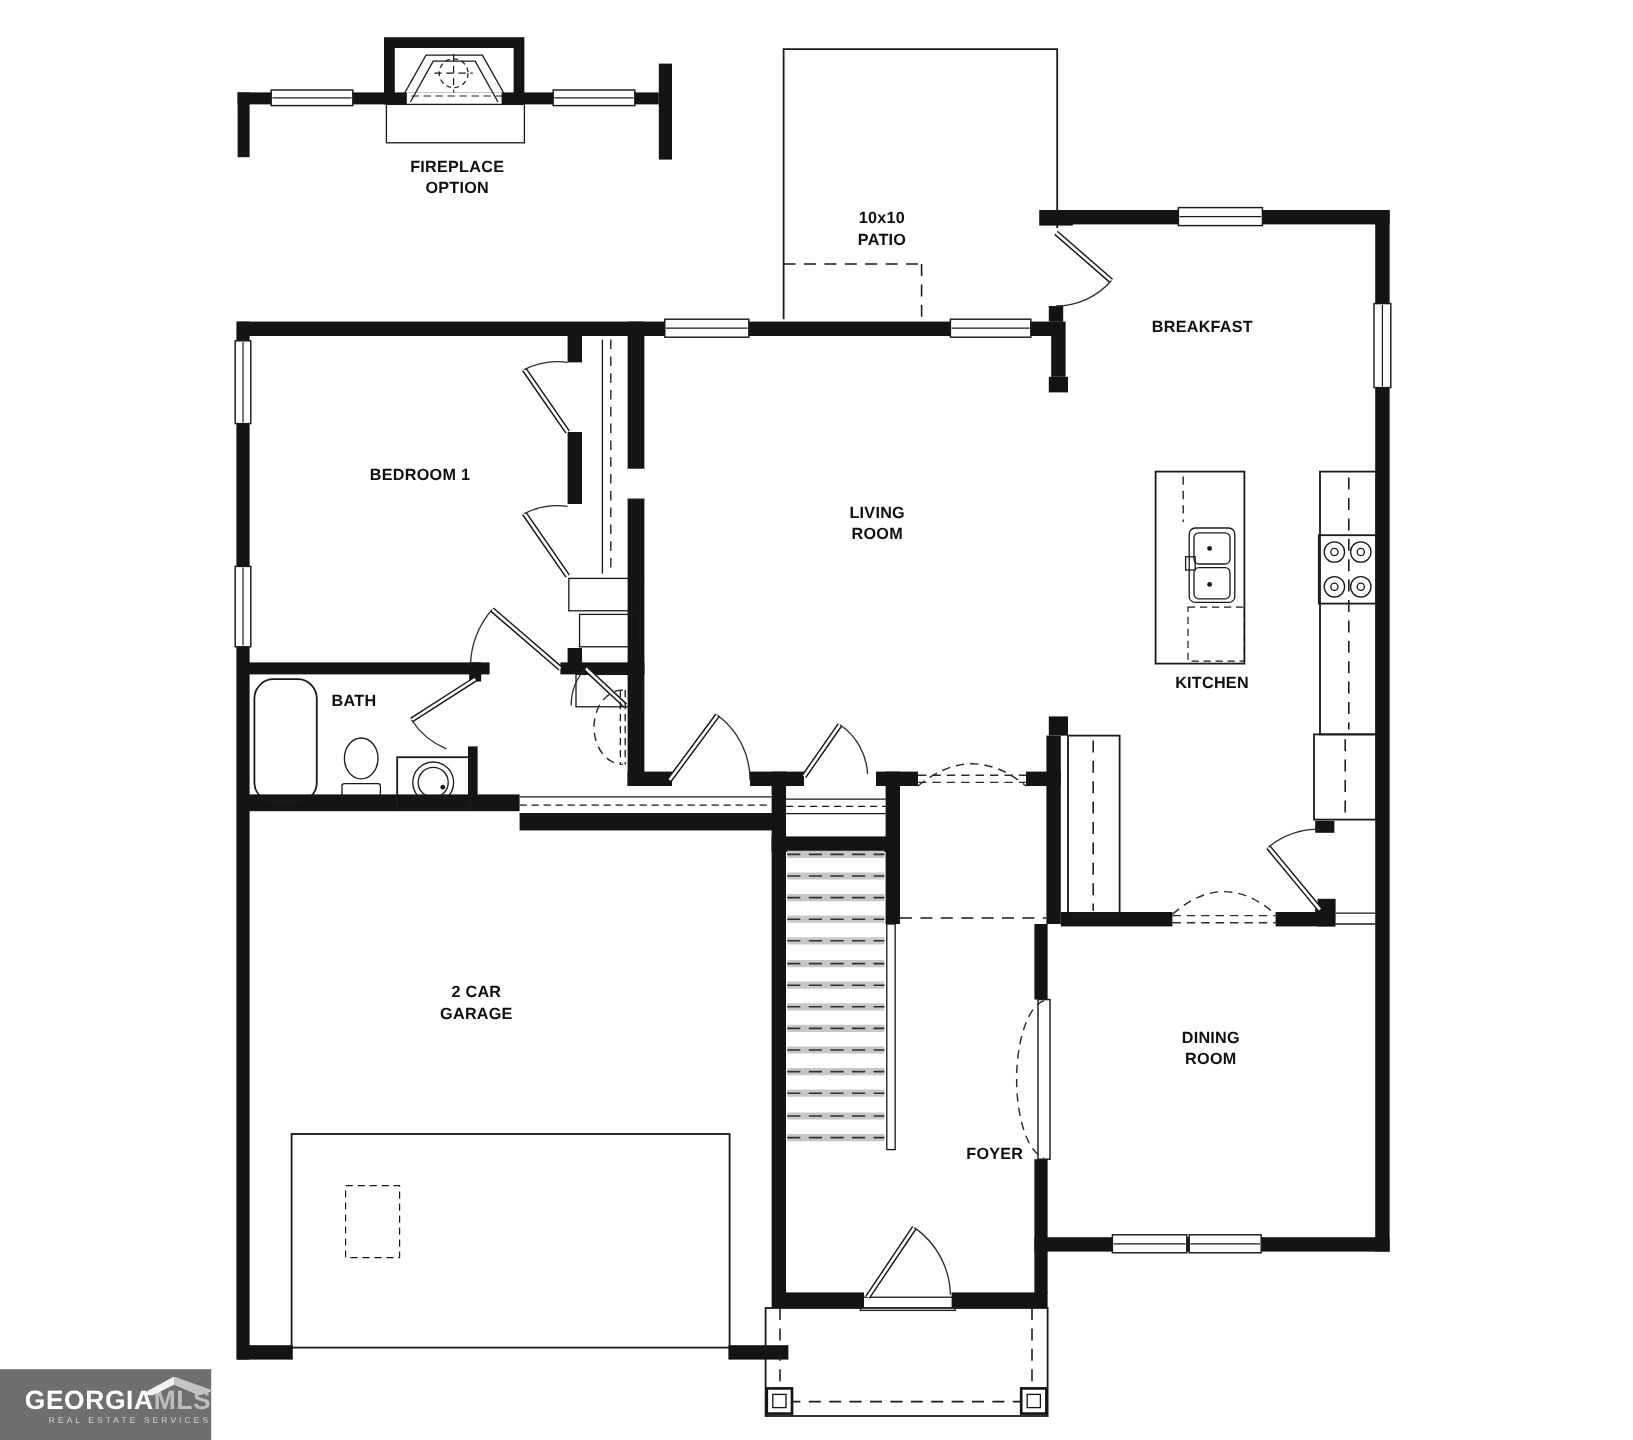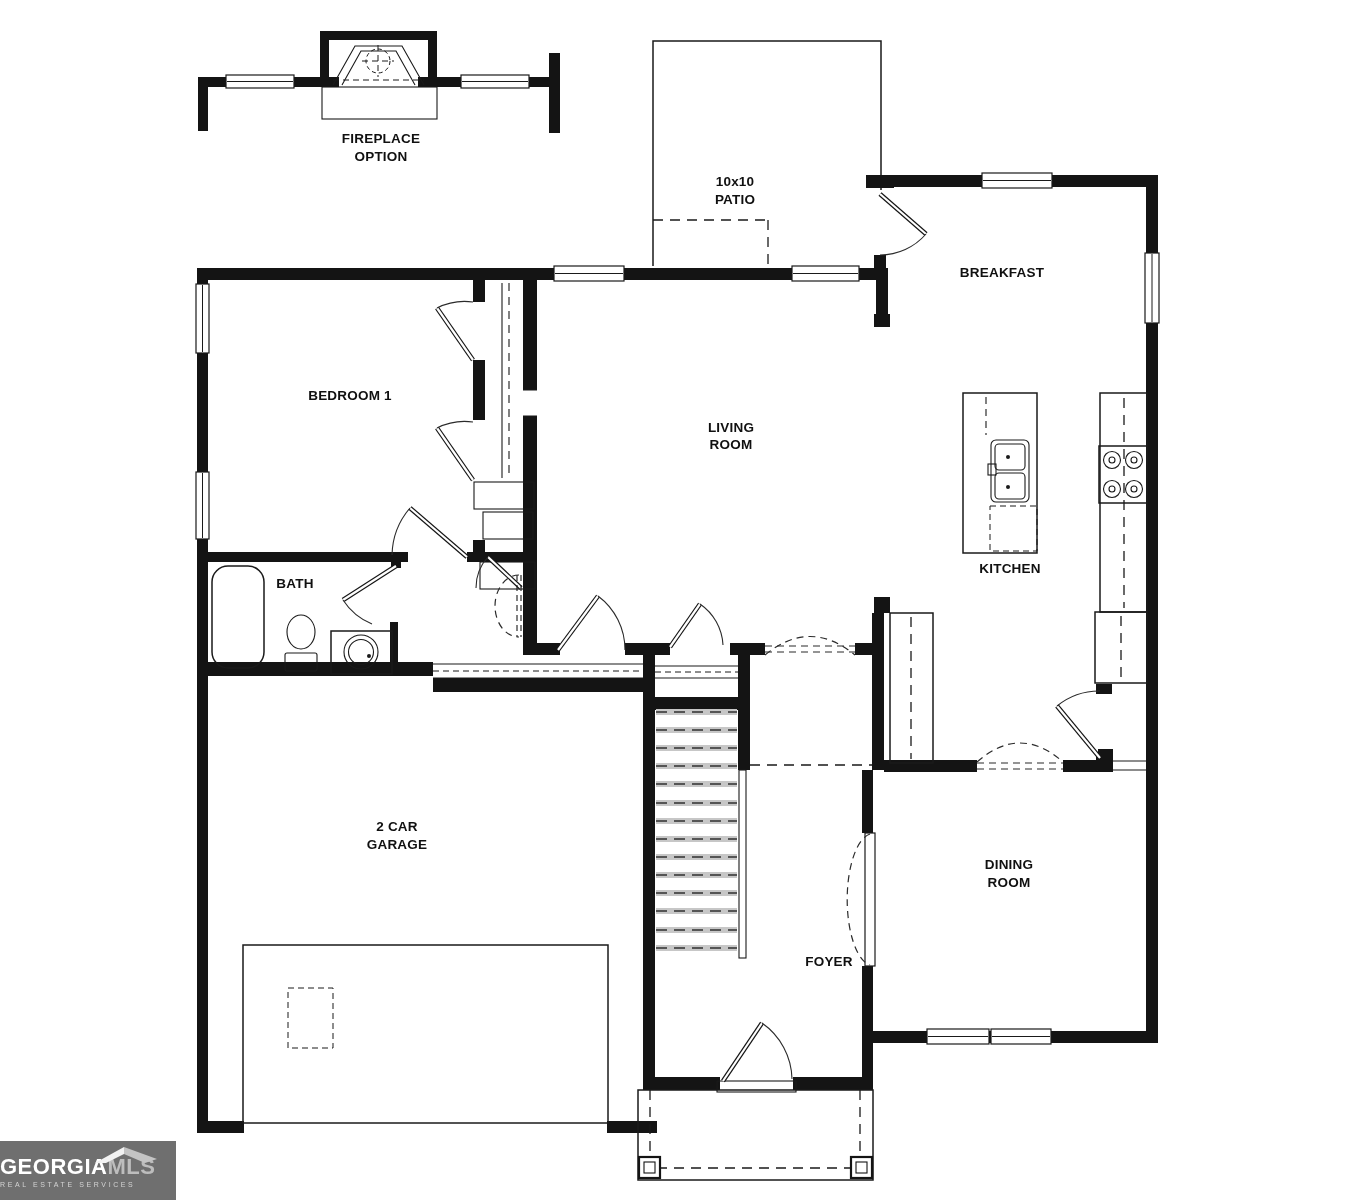--- a/index.html
+++ b/index.html
@@ -17,21 +17,21 @@
   .leafB{stroke:#161616;stroke-width:4.6;fill:none;}
   .leafW{stroke:#ffffff;stroke-width:2.2;fill:none;}
   .arc{fill:none;stroke:#2b2b2b;stroke-width:1.1;}
   .arcd{fill:none;stroke:#2b2b2b;stroke-width:1.2;stroke-dasharray:7 5;}
   .tread-g{fill:none;stroke:#c7c7c7;stroke-width:6;}
   .tread-d{fill:none;stroke:#303030;stroke-width:1.3;stroke-dasharray:11 7;}
   text.lbl{font-family:"Liberation Sans",sans-serif;font-weight:bold;font-size:13.5px;
            fill:#101010;text-anchor:middle;letter-spacing:0.2px;}
   
   #logo{position:absolute;left:0;top:1141px;width:176px;height:59px;background:#6f6f6f;
-        display:flex;flex-direction:column;align-items:flex-start;justify-content:center;padding-top:2px;box-sizing:border-box;}
+        display:flex;flex-direction:column;align-items:flex-end;justify-content:center;padding-top:2px;box-sizing:border-box;}
   #logo .row{position:relative;line-height:1;white-space:nowrap;}
   #logo .brand{color:#ffffff;font-weight:bold;font-size:22px;letter-spacing:0.5px;}
   #logo .brand-suffix{color:#bdbdbd;font-weight:bold;font-size:22px;letter-spacing:0.5px;}
   #logo .roof{position:absolute;right:-2px;top:-9px;}
   #logo .tagline{color:#d4d4d4;font-size:7px;letter-spacing:2.6px;margin-top:3px;}
 </style>
 </head>
 <body>
 
 <svg id="plan-svg" width="1361" height="1200" viewBox="0 0 1361 1200" xmlns="http://www.w3.org/2000/svg">

